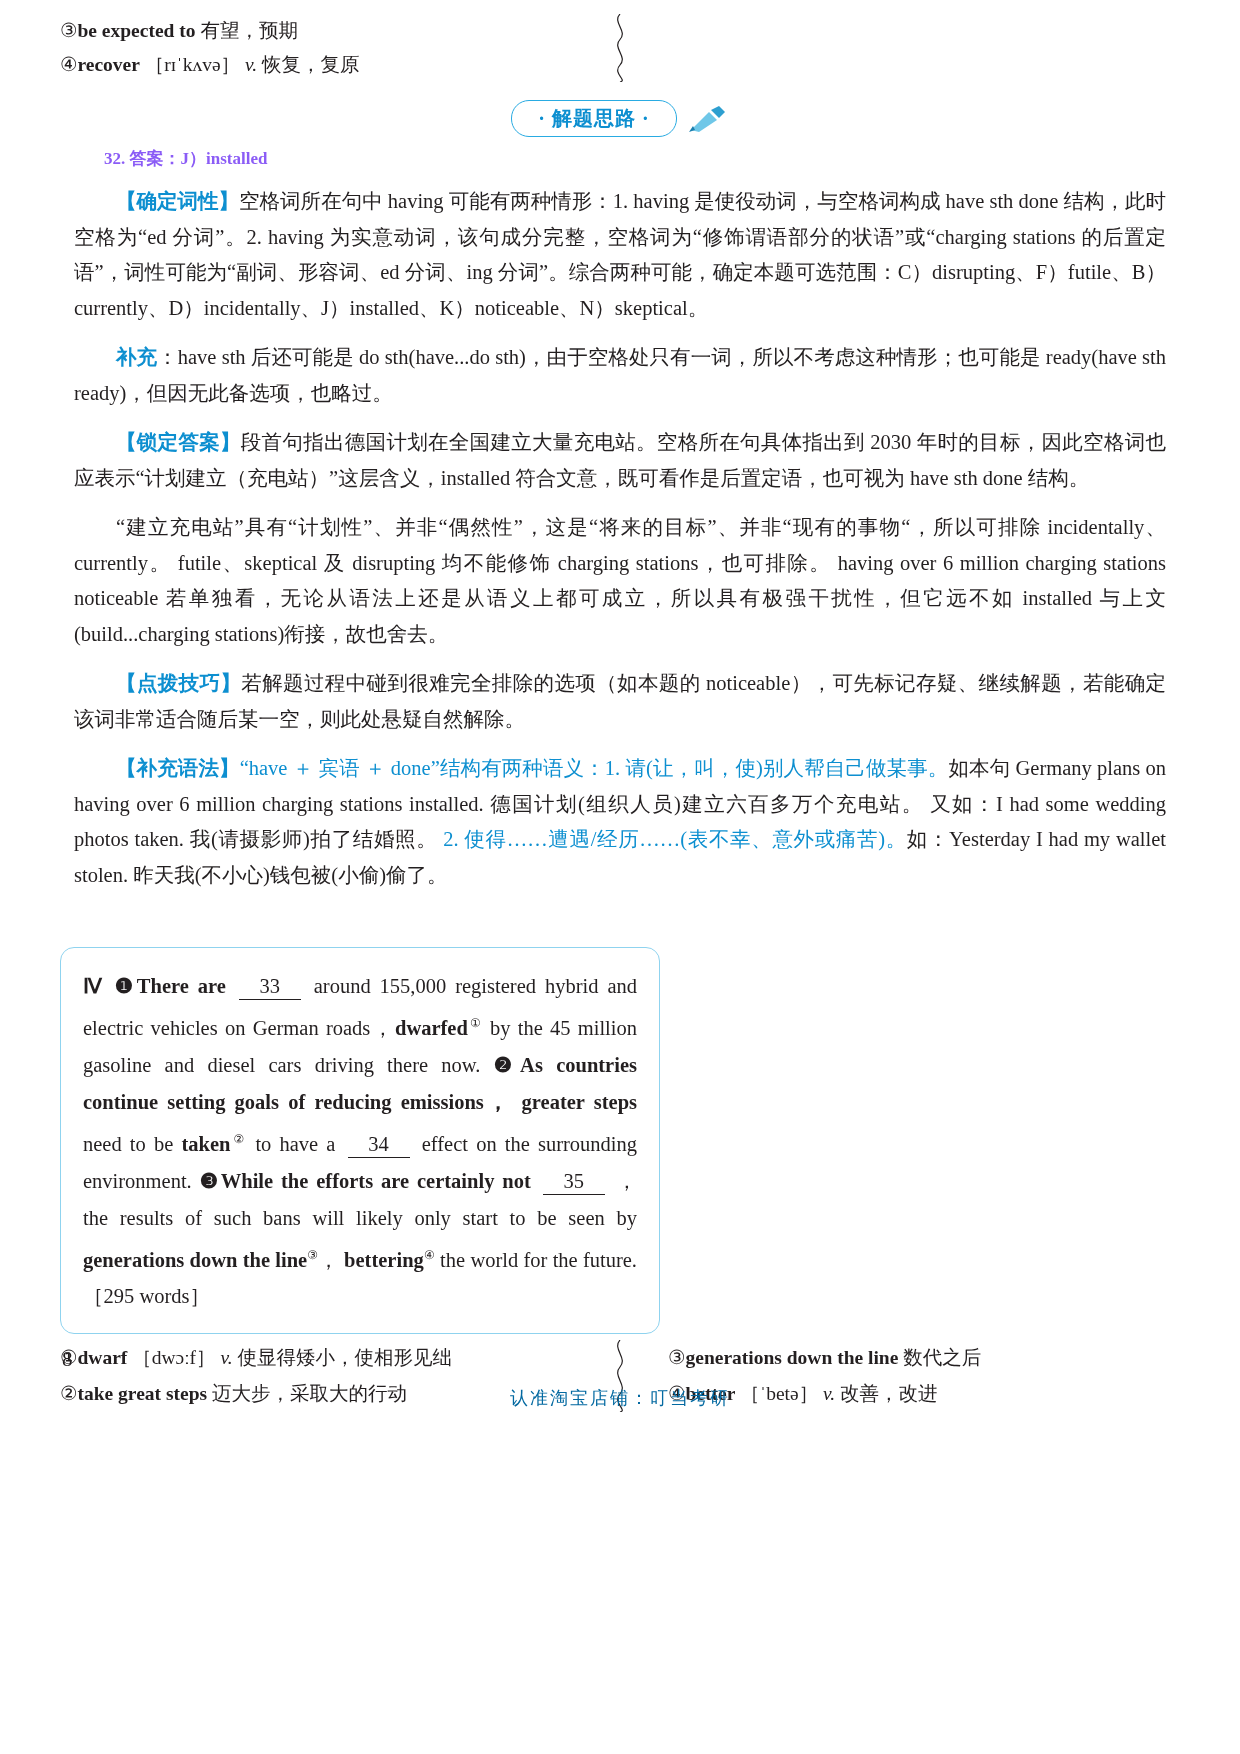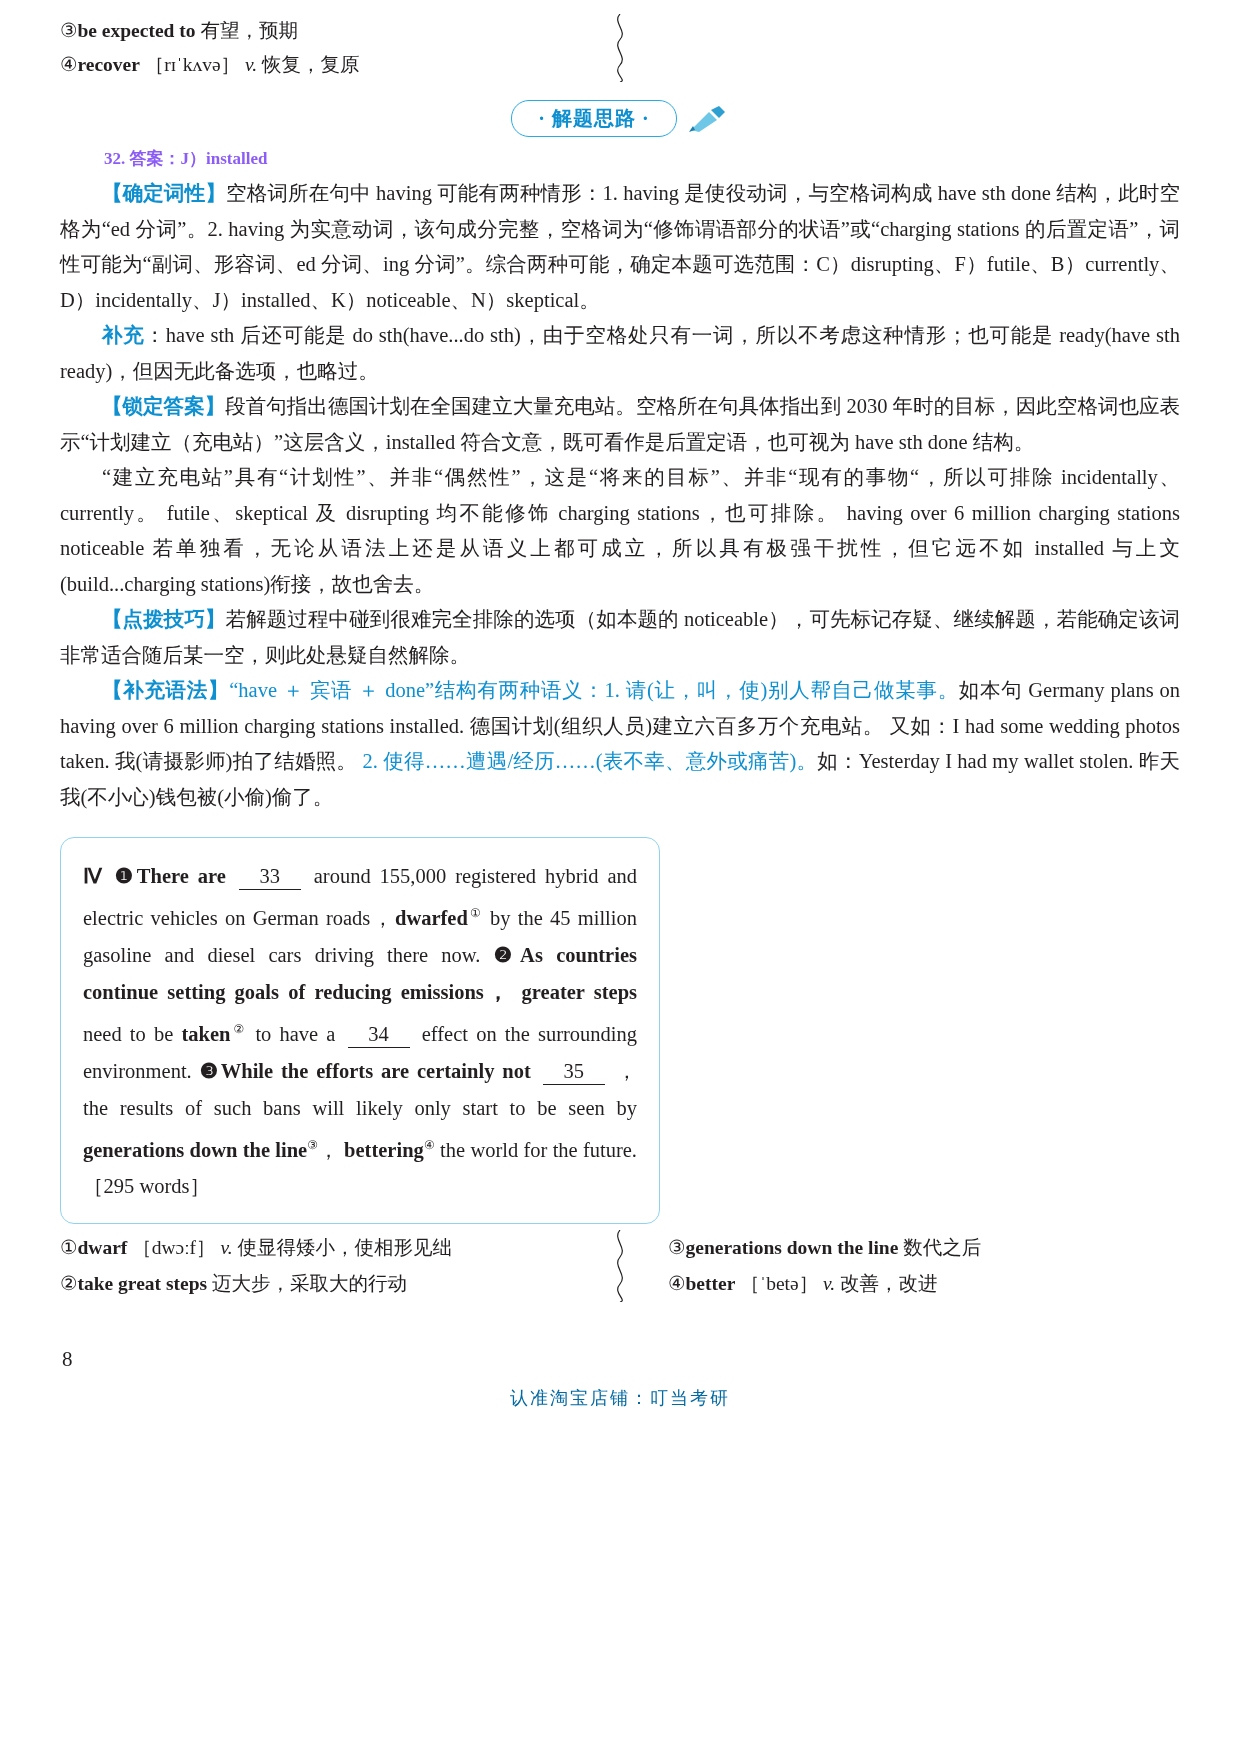--- a/index.html
+++ b/index.html
@@ -78,41 +78,42 @@
   
   .answer-line {
     color: #8b5cf6;
     font-weight: bold;
     font-size: 17px;
     margin: 6px 0 6px 44px;
   }
   p.body {
     font-size: 20.5px;
     line-height: 35.5px;
-    margin: 0;
+    margin: 14px;
     text-align: justify;
     text-justify: inter-ideograph;
   }
   p.body.indent { text-indent: 42px; }
   .tag {
     color: #0d8fd0;
     font-weight: bold;
   }
   .blue-b { color: #0d8fd0; font-weight: normal; }
 
   
   .twobox {
     display: flex;
     gap: 24px;
     margin-top: 22px;
   }
   .box {
     border: 1.5px solid #8fd3ef;
     border-radius: 14px;
     box-sizing: border-box;
+    margin-top: 32px;
   }
   .passage-box {
     width: 600px;
     padding: 20px 22px 18px 22px;
     background: #ffffff;
     font-size: 20.5px;
     line-height: 37px;
     text-align: justify;
   }
   .trans-box {

